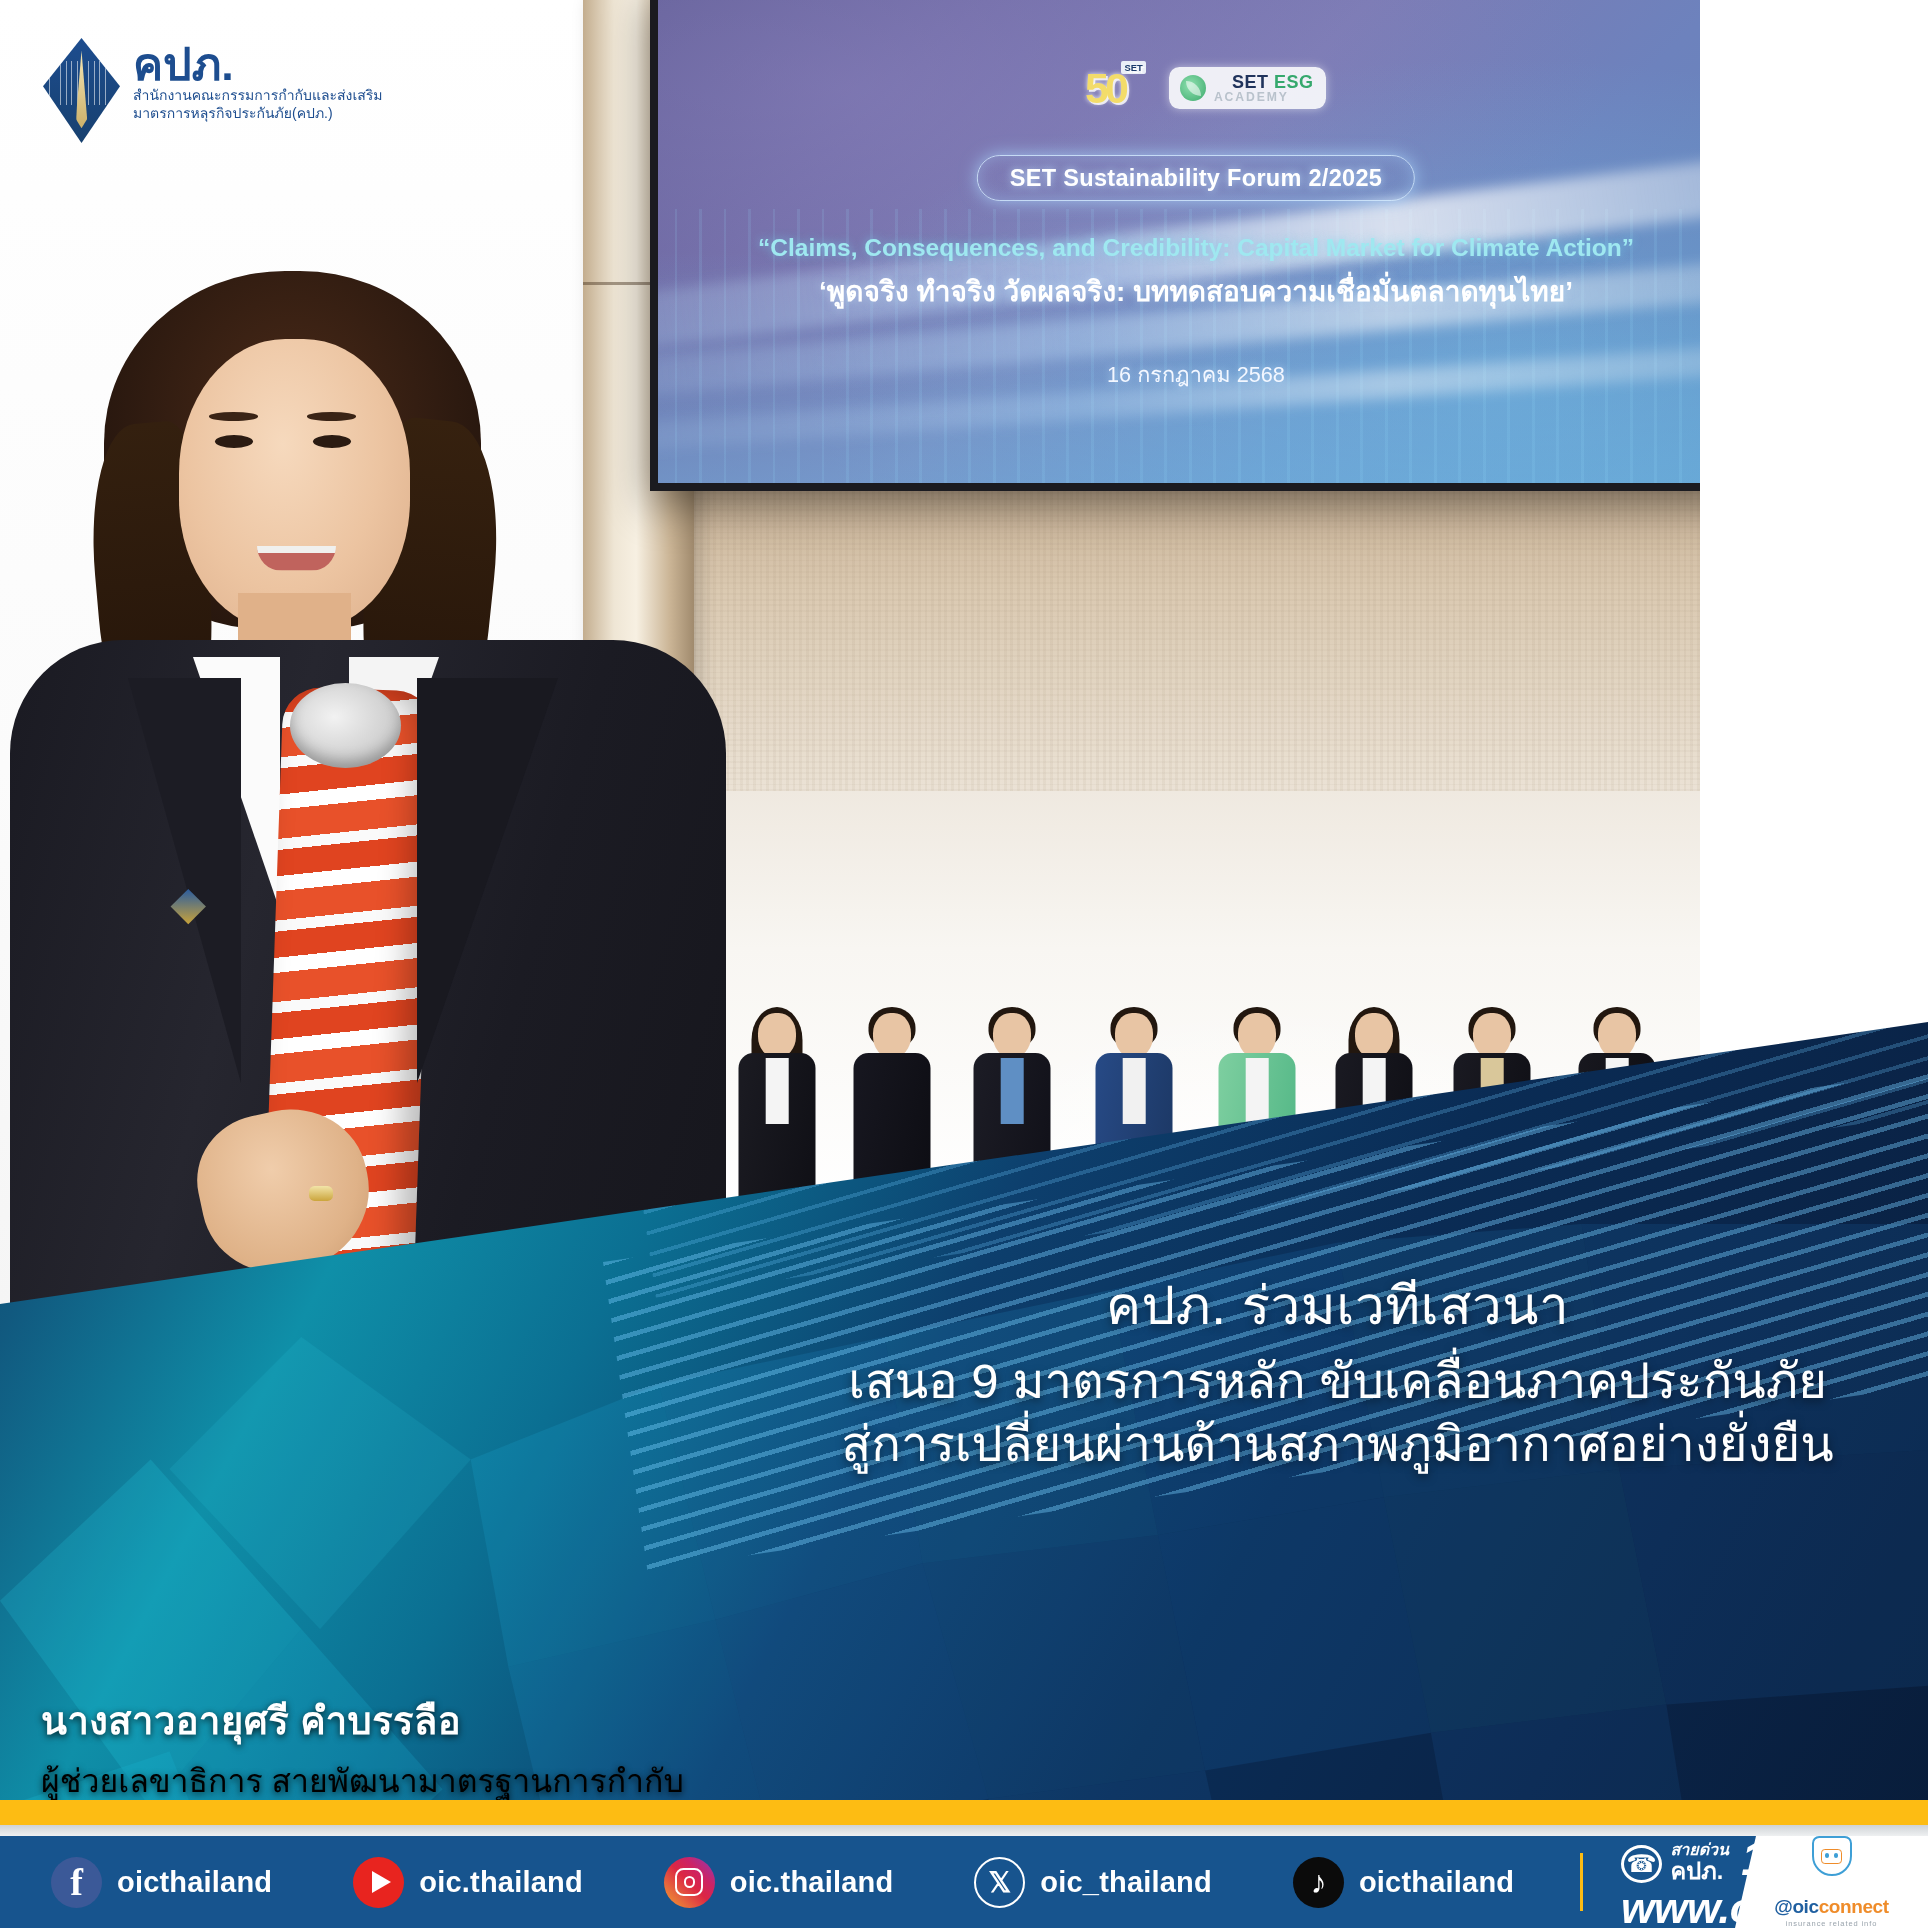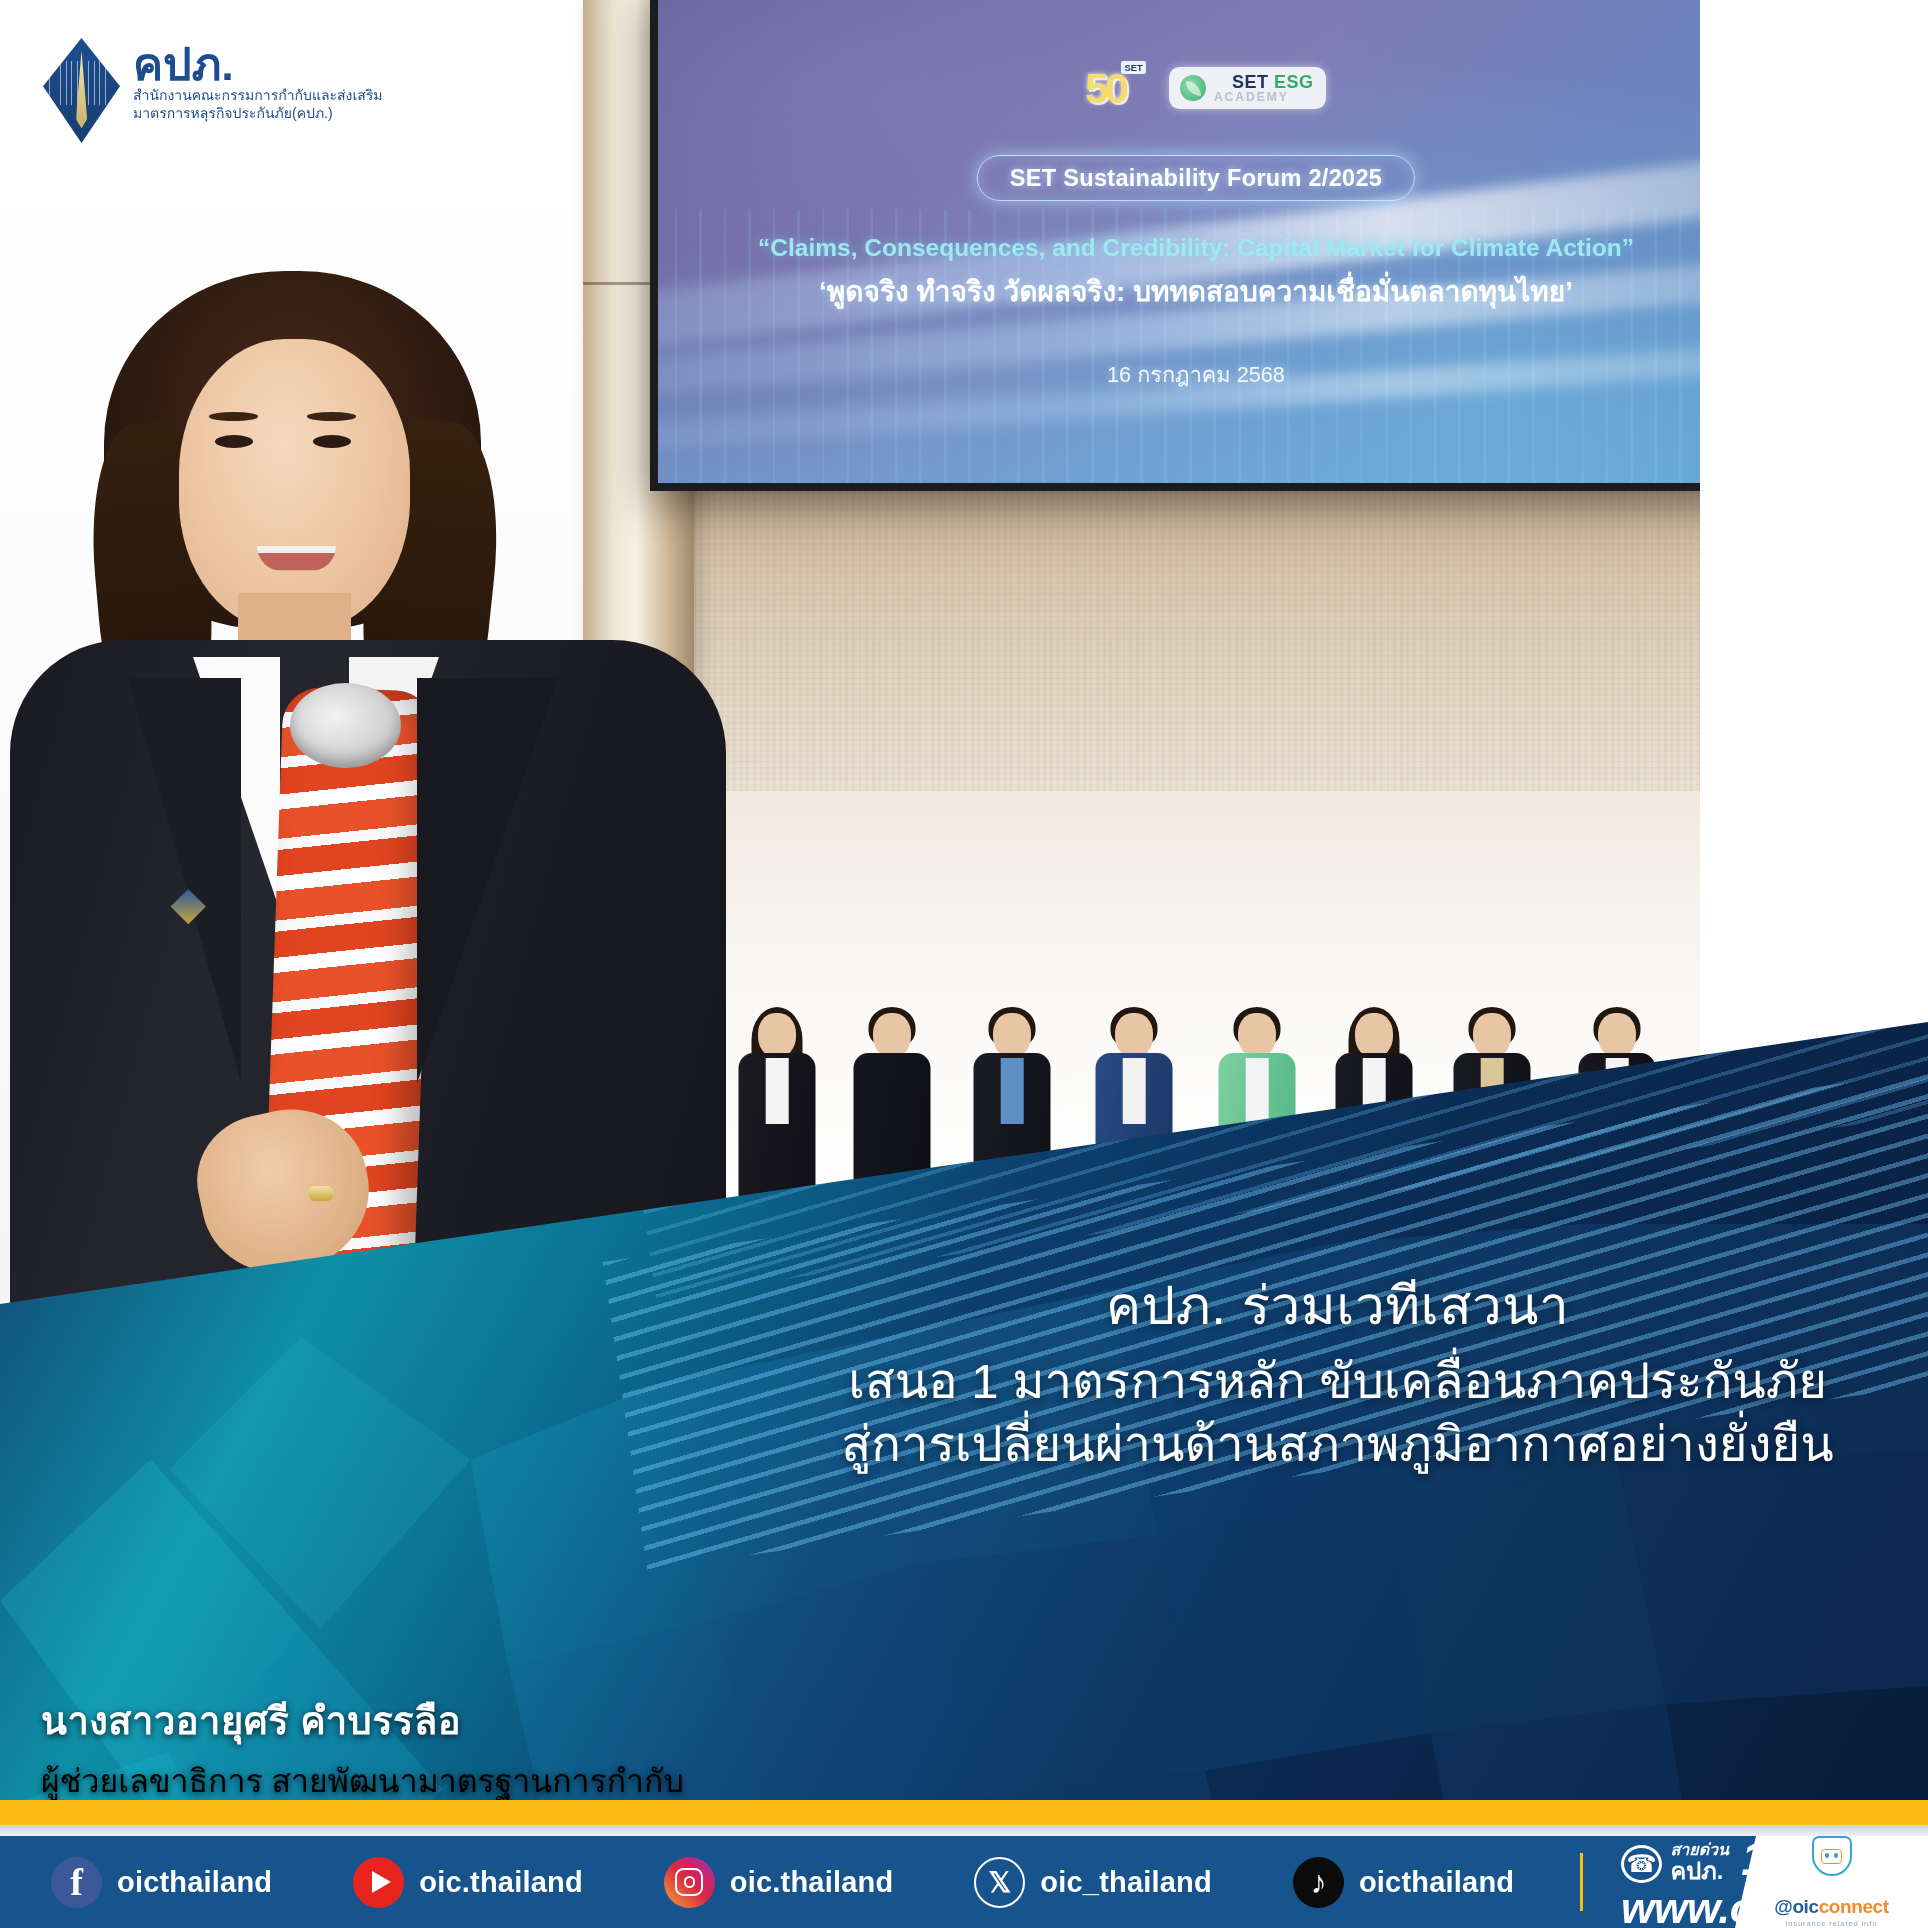--- a/index.html
+++ b/index.html
@@ -685,21 +685,21 @@
       <polygon points="1720,260 2048,240 2048,490 1770,510" fill="#0a2749" opacity=".55"></polygon>
       <polygon points="600,720 820,660 880,760 640,760" fill="#0d4b76" opacity=".4"></polygon>
       <polygon points="1050,610 1280,580 1320,760 1080,760" fill="#0b2a50" opacity=".5"></polygon>
       <polygon points="1520,540 1770,510 1810,760 1560,760" fill="#0a2346" opacity=".55"></polygon>
       <polygon points="0,620 180,560 260,760 0,760" fill="#0e8fb8" opacity=".35"></polygon>
     </svg>
   </div>
 
   <div class="headline-wrap">
     <div class="head-kicker">คปภ. ร่วมเวทีเสวนา</div>
-    <div class="head-sub">เสนอ 1 มาตรการหลัก ขับเคลื่อนภาคประกันภัย</div>
+    <div class="head-sub">เสนอ 9 มาตรการหลัก ขับเคลื่อนภาคประกันภัย</div>
     <div class="head-sub" style="margin-top:0;">สู่การเปลี่ยนผ่านด้านสภาพภูมิอากาศอย่างยั่งยืน</div>
   </div>
 
   <div class="speaker">
     <div class="sp-name">นางสาวอายุศรี คำบรรลือ</div>
     <div class="sp-role">ผู้ช่วยเลขาธิการ สายพัฒนามาตรฐานการกำกับ</div>
   </div>
 
   <div class="oic-logo">
     <div class="diamond">

